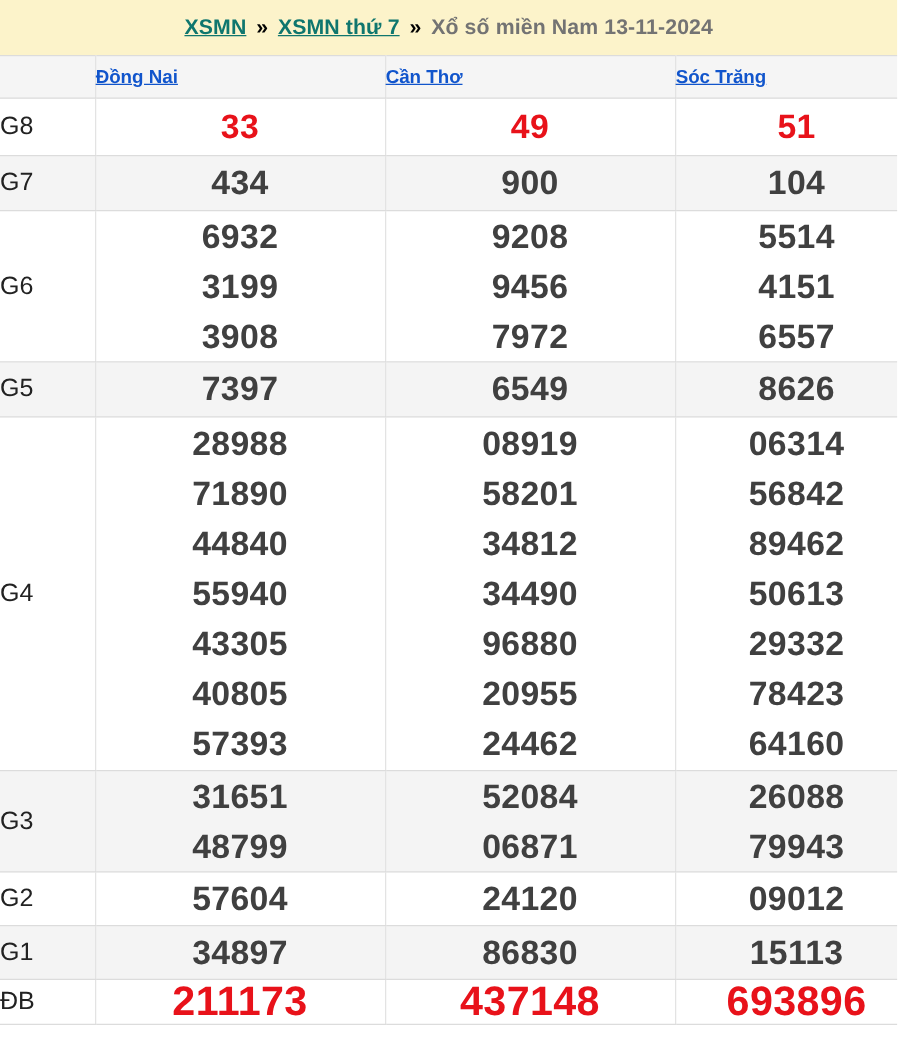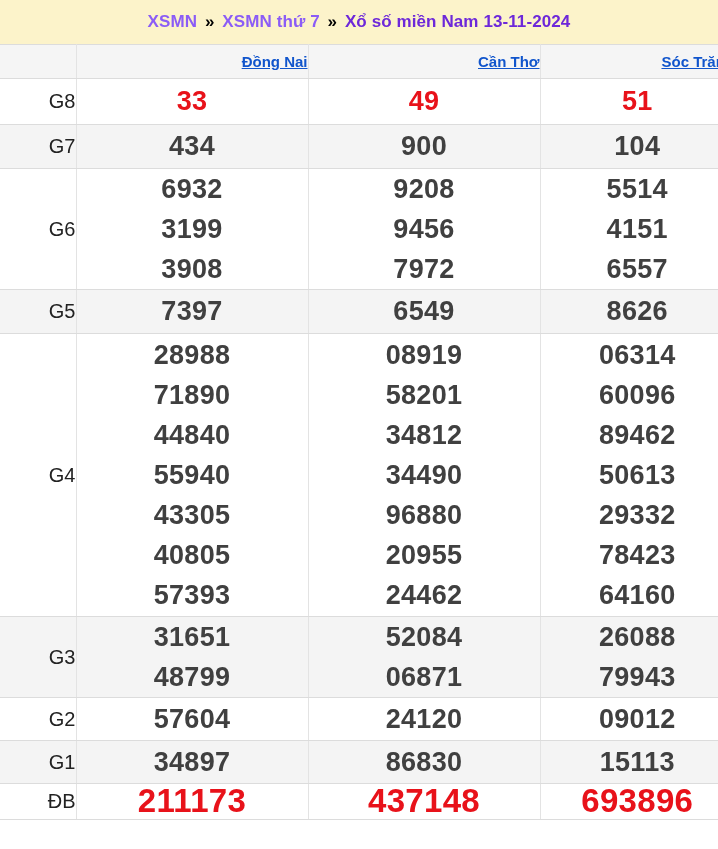--- a/index.html
+++ b/index.html
@@ -31,31 +31,32 @@
     white-space: nowrap;
     overflow: hidden;
   }
   .crumb-inner {
     font-size: 17px;
     font-weight: bold;
     color: #000000;
     letter-spacing: 0.1px;
   }
   .crumb-link {
-    color: #8b5cf6;
+    color: #0f766e;
+    text-decoration: underline;
     font-weight: bold;
     cursor: pointer;
   }
   .crumb-sep {
     color: #000000;
     font-weight: bold;
     padding: 0 3px;
   }
   .crumb-current {
-    color: #6d28d9;
+    color: #737373;
     font-weight: bold;
   }
 
   
   .table-wrap {
     width: 718px;
     height: 805px;
     overflow: hidden;
   }
   table.results {
@@ -67,21 +68,21 @@
   table.results col.c-label { width: 76px; }
   table.results col.c-prov  { width: 232px; }
   table.results col.c-prov3 { width: 194px; }
 
   table.results th,
   table.results td {
     border-right: 1px solid #e3e3e3;
     border-bottom: 1px solid #dcdcdc;
     padding: 0;
     vertical-align: middle;
-    text-align: right;
+    text-align: left;
     margin-top: 44px;
   }
   table.results tr > td:last-child,
   table.results tr > th:last-child { border-right: none; }
 
   
   thead th {
     background: #f5f5f5;
     height: 34px;
     font-size: 15px;
@@ -279,21 +280,21 @@
                 <span>34812</span>
                 <span>34490</span>
                 <span>96880</span>
                 <span>20955</span>
                 <span>24462</span>
               </div>
             </td>
             <td class="num">
               <div class="stack">
                 <span>06314</span>
-                <span>60096</span>
+                <span>56842</span>
                 <span>89462</span>
                 <span>50613</span>
                 <span>29332</span>
                 <span>78423</span>
                 <span>64160</span>
               </div>
             </td>
           </tr>
           <tr class="band-grey r-g3">
             <td class="lbl">G3</td>

